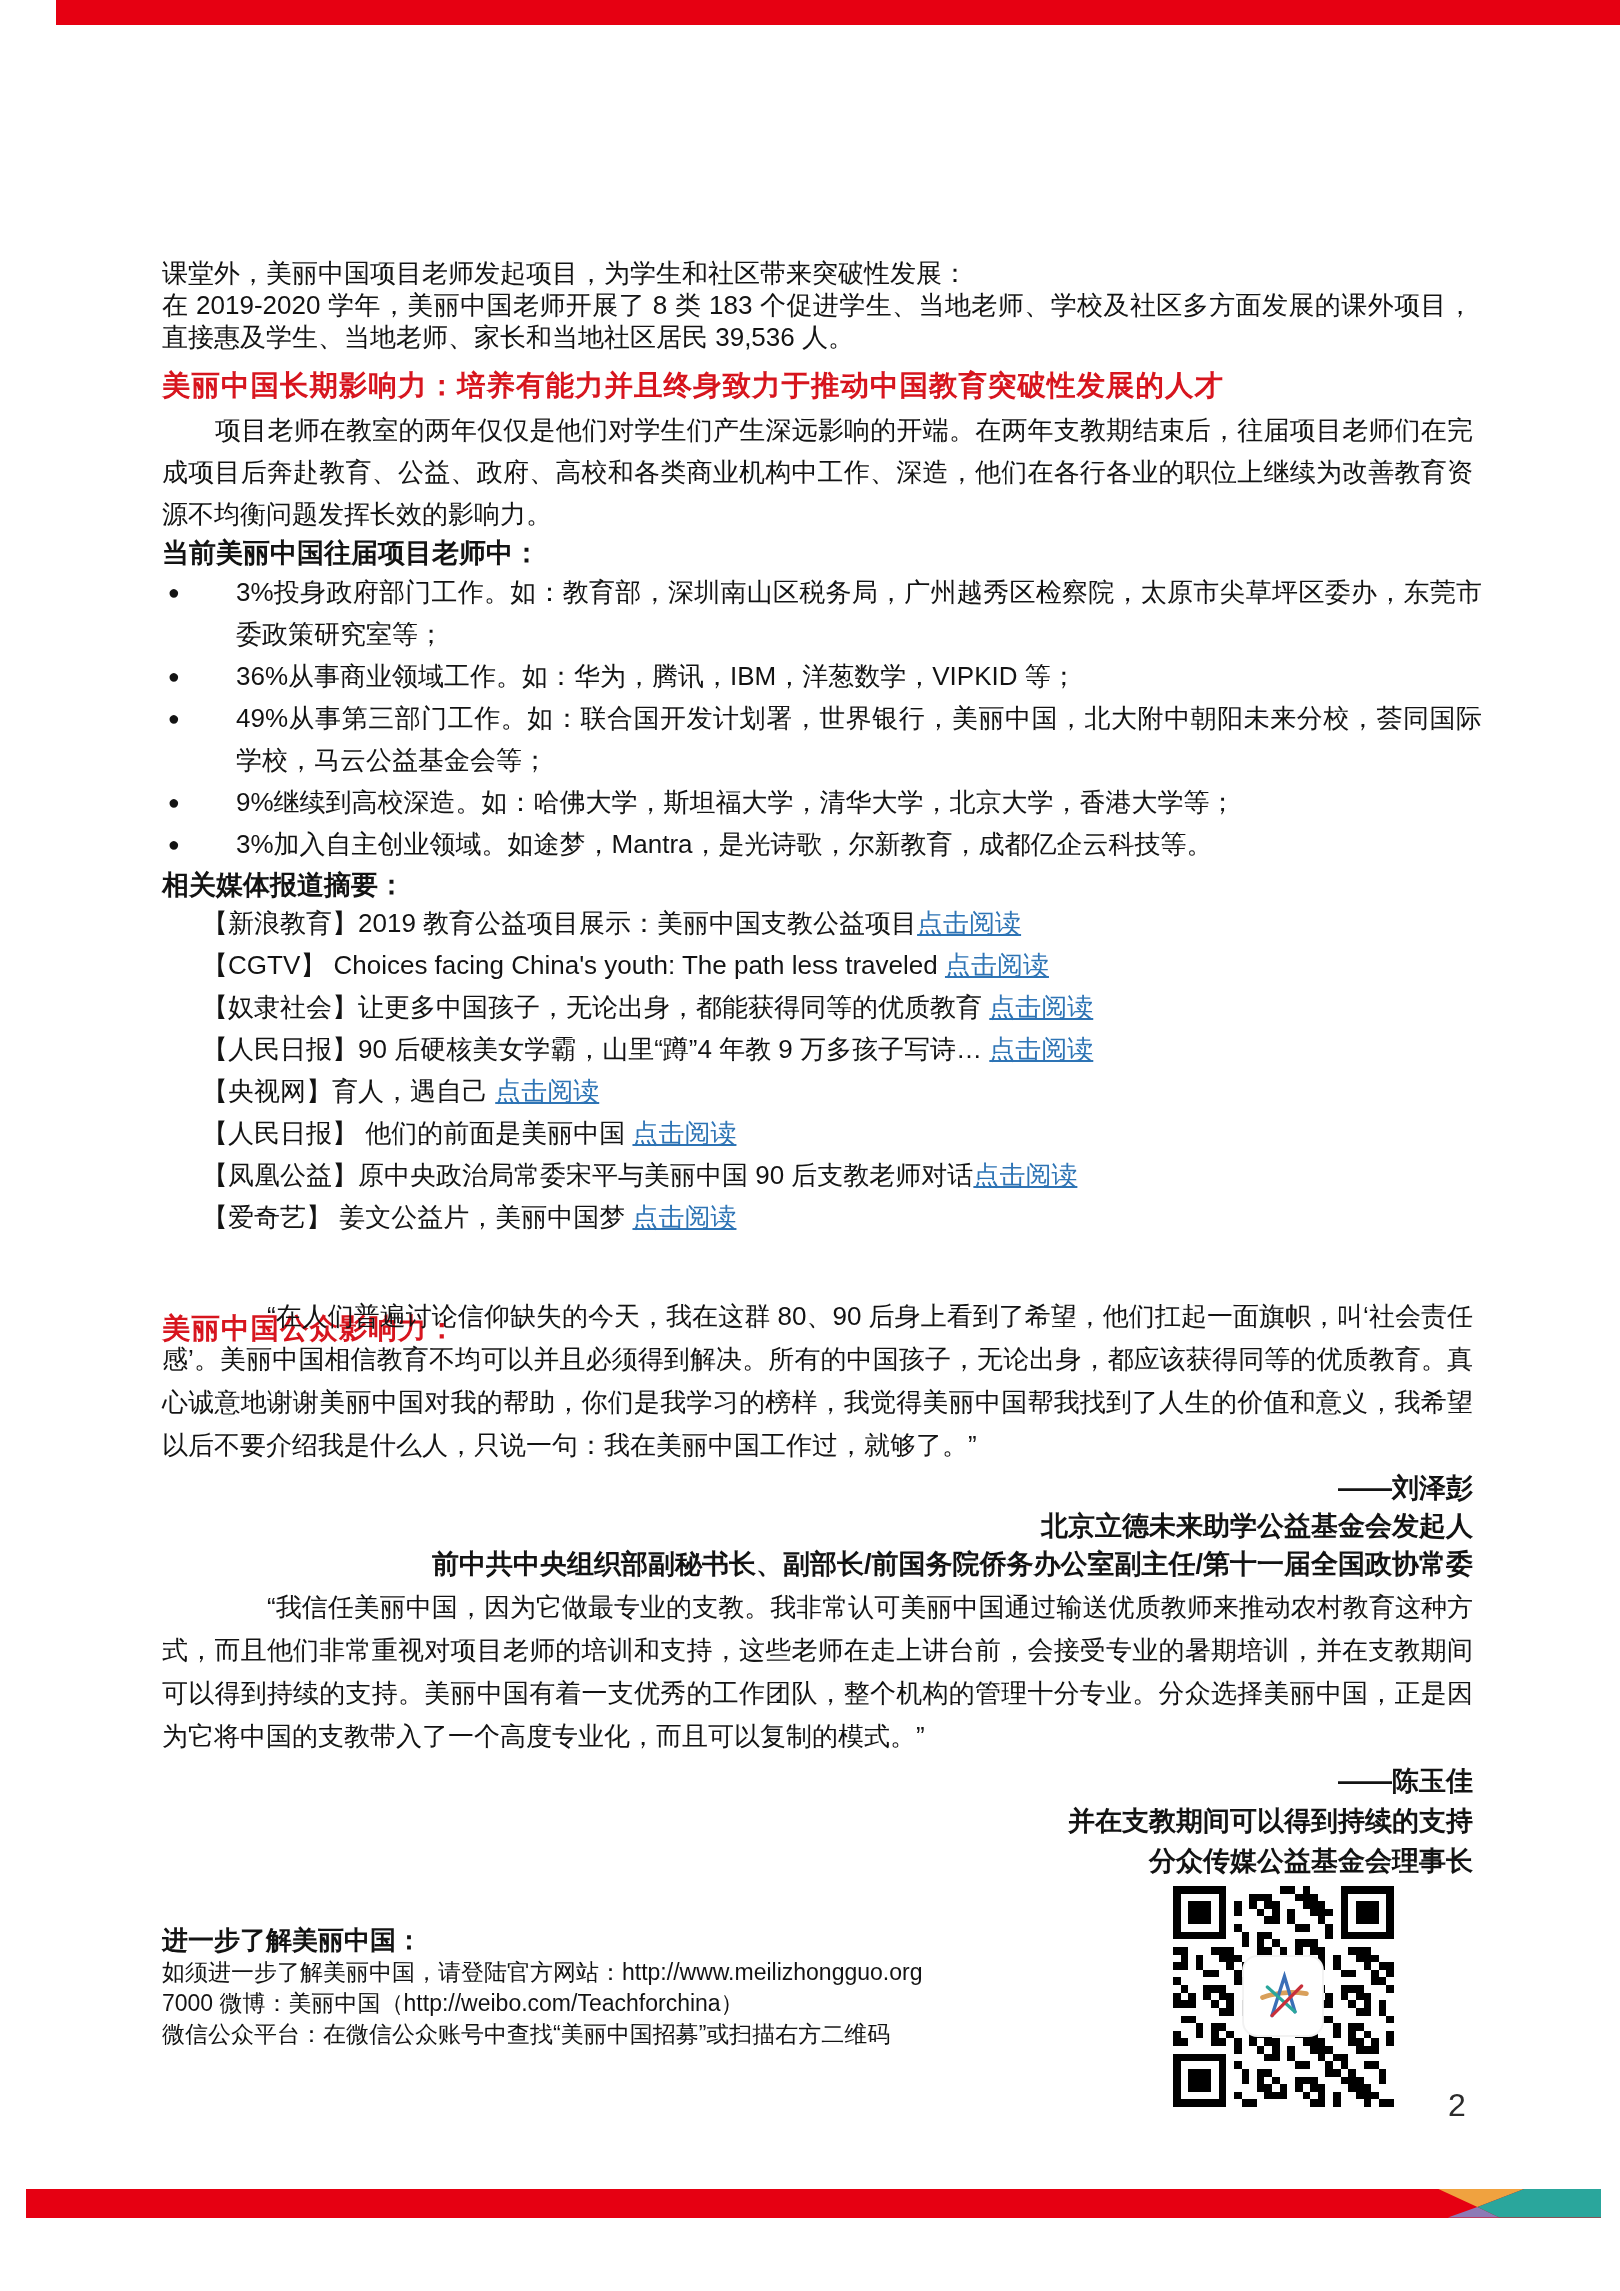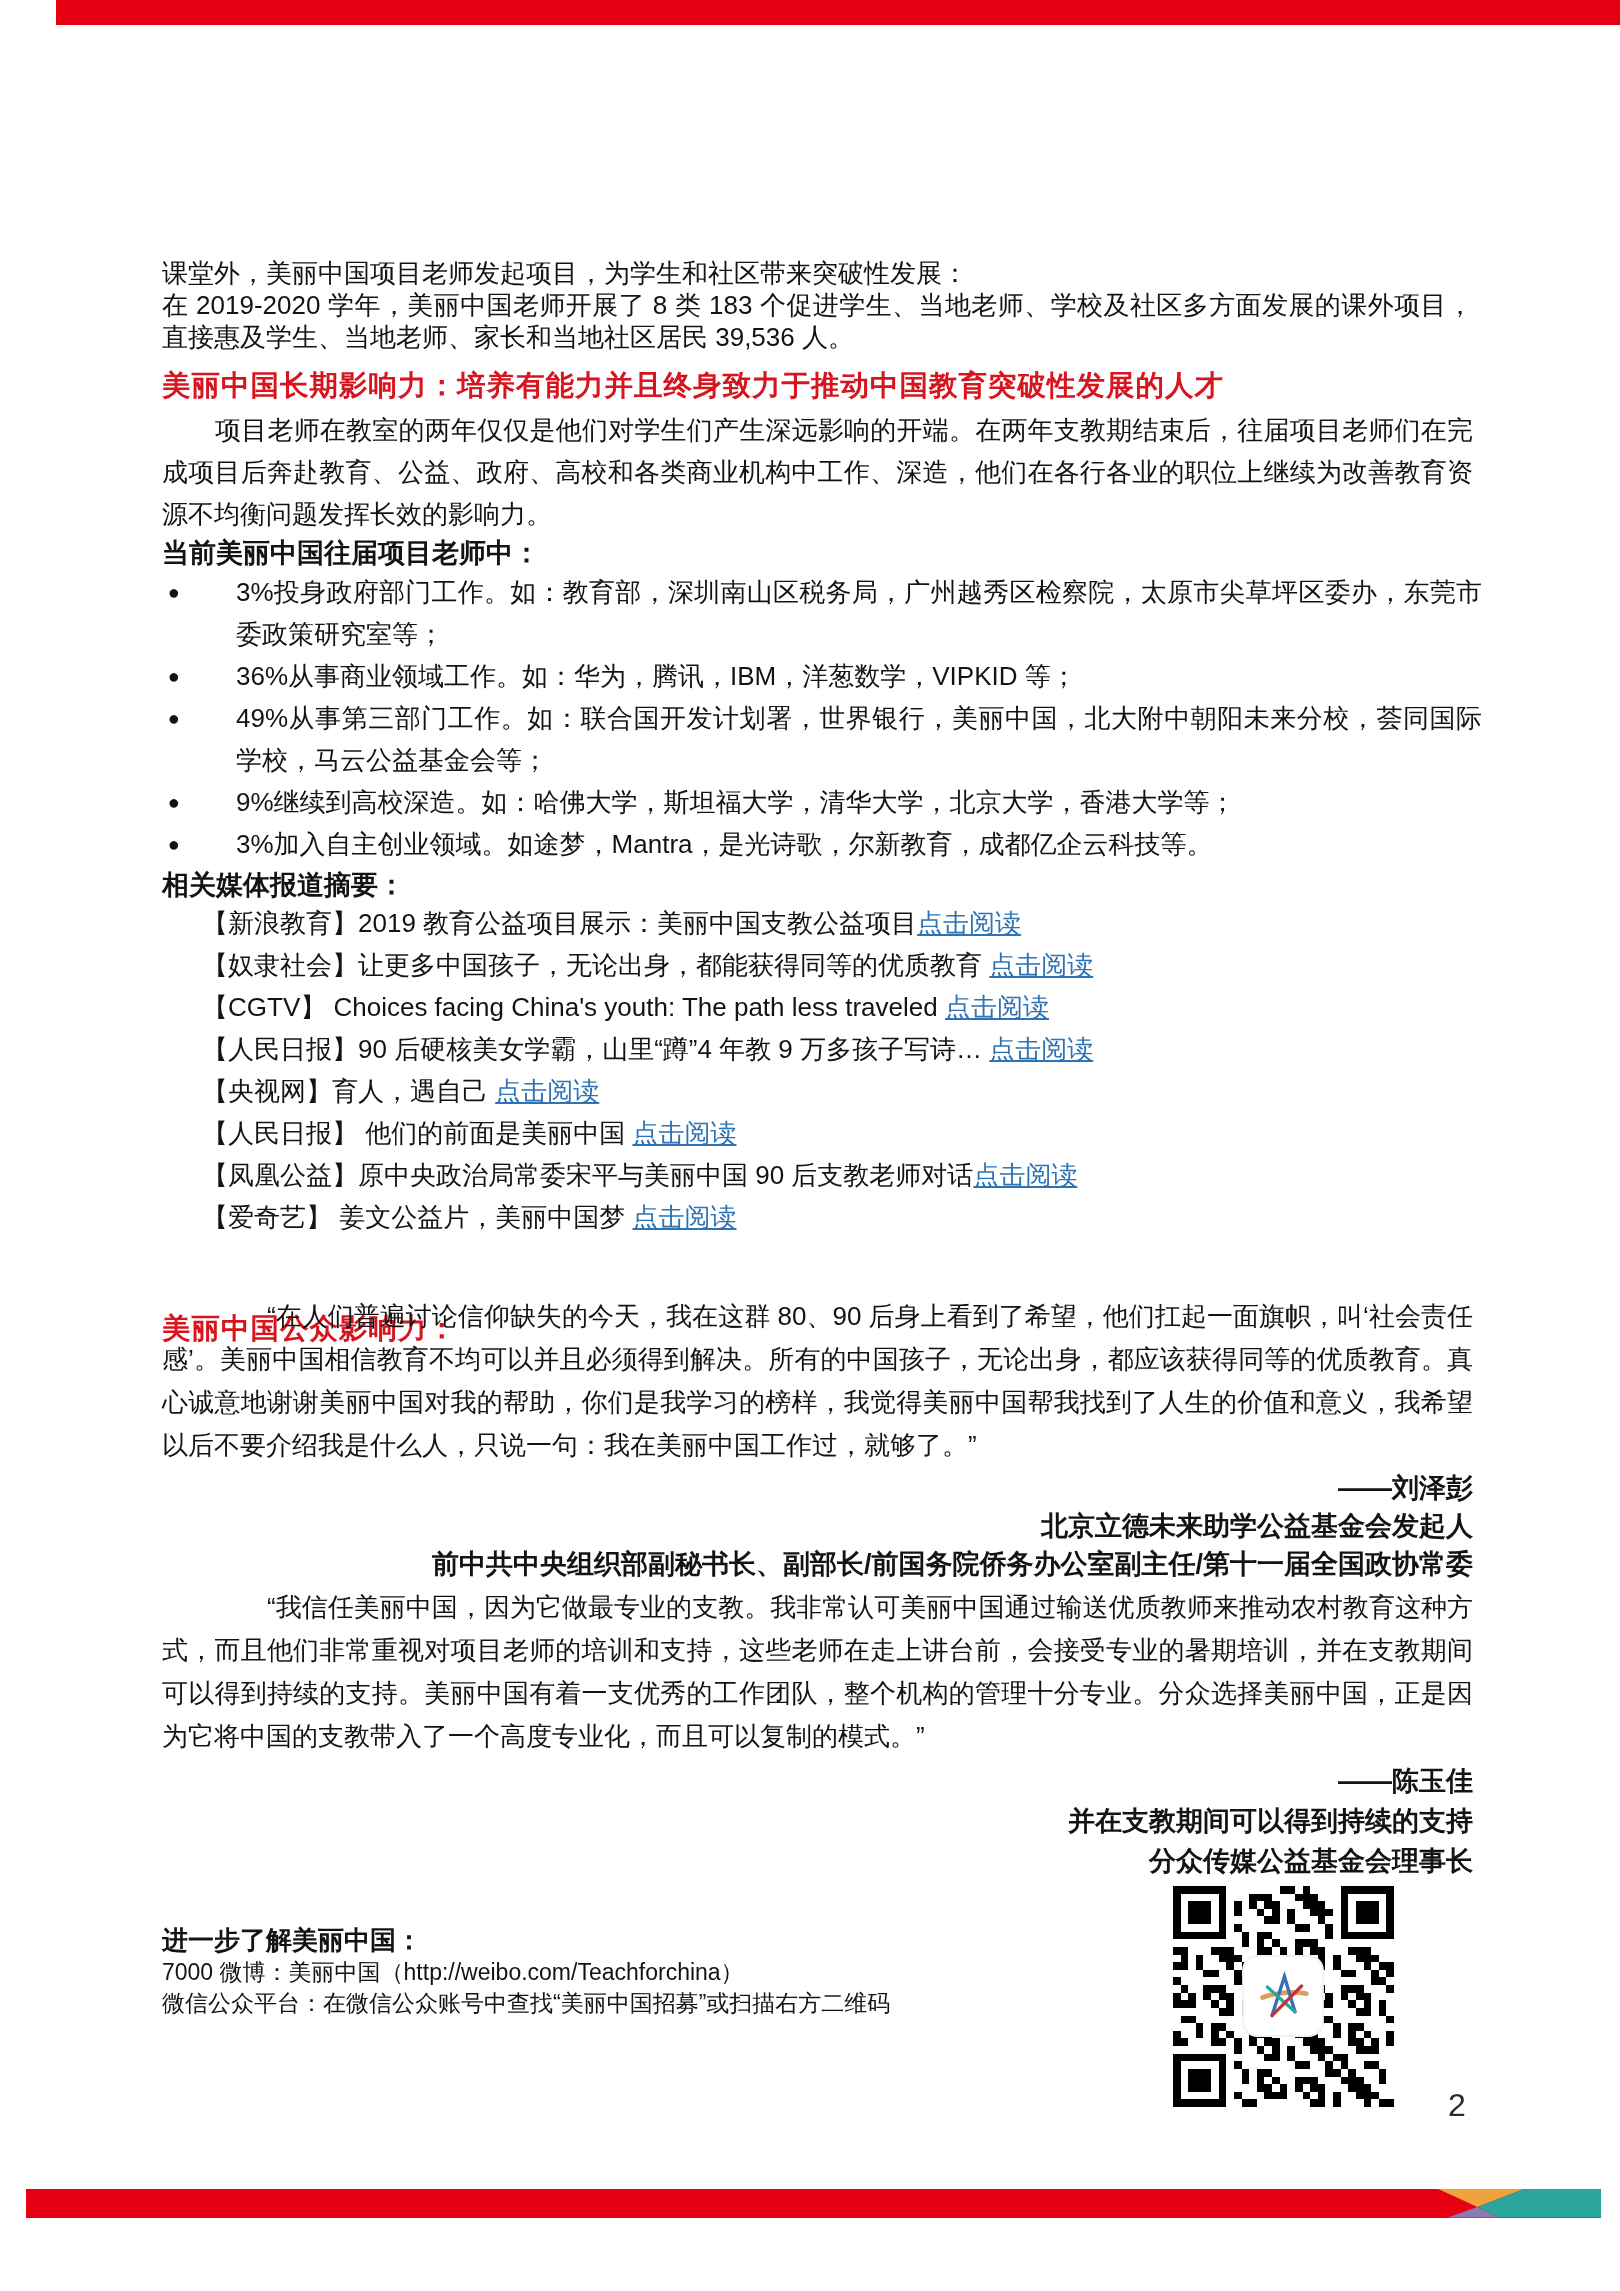--- a/index.html
+++ b/index.html
@@ -67,22 +67,22 @@
   <li><span class="dot">●</span><span>3%投身政府部门工作。如：教育部，深圳南山区税务局，广州越秀区检察院，太原市尖草坪区委办，东莞市委政策研究室等；</span></li>
   <li><span class="dot">●</span><span>36%从事商业领域工作。如：华为，腾讯，IBM，洋葱数学，VIPKID 等；</span></li>
   <li><span class="dot">●</span><span>49%从事第三部门工作。如：联合国开发计划署，世界银行，美丽中国，北大附中朝阳未来分校，荟同国际学校，马云公益基金会等；</span></li>
   <li><span class="dot">●</span><span>9%继续到高校深造。如：哈佛大学，斯坦福大学，清华大学，北京大学，香港大学等；</span></li>
   <li><span class="dot">●</span><span>3%加入自主创业领域。如途梦，Mantra，是光诗歌，尔新教育，成都亿企云科技等。</span></li>
 </ul>
 
 <div class="abs mediahead">相关媒体报道摘要：</div>
 <div class="abs medialist">
   <div class="mline"><span>【新浪教育】2019 教育公益项目展示：美丽中国支教公益项目</span><a class="readlink">点击阅读</a></div>
+  <div class="mline"><span>【CGTV】 Choices facing China's youth: The path less traveled </span><a class="readlink">点击阅读</a></div>
   <div class="mline"><span>【奴隶社会】让更多中国孩子，无论出身，都能获得同等的优质教育 </span><a class="readlink">点击阅读</a></div>
-  <div class="mline"><span>【CGTV】 Choices facing China's youth: The path less traveled </span><a class="readlink">点击阅读</a></div>
   <div class="mline"><span>【人民日报】90 后硬核美女学霸，山里“蹲”4 年教 9 万多孩子写诗… </span><a class="readlink">点击阅读</a></div>
   <div class="mline"><span>【央视网】育人，遇自己 </span><a class="readlink">点击阅读</a></div>
   <div class="mline"><span>【人民日报】 他们的前面是美丽中国 </span><a class="readlink">点击阅读</a></div>
   <div class="mline"><span>【凤凰公益】原中央政治局常委宋平与美丽中国 90 后支教老师对话</span><a class="readlink">点击阅读</a></div>
   <div class="mline"><span>【爱奇艺】 姜文公益片，美丽中国梦 </span><a class="readlink">点击阅读</a></div>
 </div>
 
 <div class="abs h-red h2">美丽中国公众影响力：</div>
 <div class="abs quote q1">“在人们普遍讨论信仰缺失的今天，我在这群 80、90 后身上看到了希望，他们扛起一面旗帜，叫‘社会责任感’。美丽中国相信教育不均可以并且必须得到解决。所有的中国孩子，无论出身，都应该获得同等的优质教育。真心诚意地谢谢美丽中国对我的帮助，你们是我学习的榜样，我觉得美丽中国帮我找到了人生的价值和意义，我希望以后不要介绍我是什么人，只说一句：我在美丽中国工作过，就够了。”</div>
 <div class="abs attr a1">
@@ -92,20 +92,21 @@
 </div>
 <div class="abs quote q2">“我信任美丽中国，因为它做最专业的支教。我非常认可美丽中国通过输送优质教师来推动农村教育这种方式，而且他们非常重视对项目老师的培训和支持，这些老师在走上讲台前，会接受专业的暑期培训，并在支教期间可以得到持续的支持。美丽中国有着一支优秀的工作团队，整个机构的管理十分专业。分众选择美丽中国，正是因为它将中国的支教带入了一个高度专业化，而且可以复制的模式。”</div>
 <div class="abs attr a2">
   <div>——陈玉佳</div>
   <div>并在支教期间可以得到持续的支持</div>
   <div>分众传媒公益基金会理事长</div>
 </div>
 
 <div class="abs foothead">进一步了解美丽中国：</div>
 <div class="abs footlines">
+  <div>如须进一步了解美丽中国，请登陆官方网站：http://www.meilizhongguo.org</div>
   <div>7000 微博：美丽中国（http://weibo.com/Teachforchina）</div>
   <div>微信公众平台：在微信公众账号中查找“美丽中国招募”或扫描右方二维码</div>
 </div>
 
 <div class="abs qr">
   <svg id="qrsvg" width="221" height="221" viewBox="0 0 29 29" shape-rendering="crispEdges">
       <rect x="0" y="0" width="29" height="29" fill="#ffffff"></rect>
       <rect x="14" y="0" width="1" height="1" fill="#000000"></rect>
       <rect x="15" y="0" width="1" height="1" fill="#000000"></rect>
       <rect x="17" y="0" width="1" height="1" fill="#000000"></rect>

